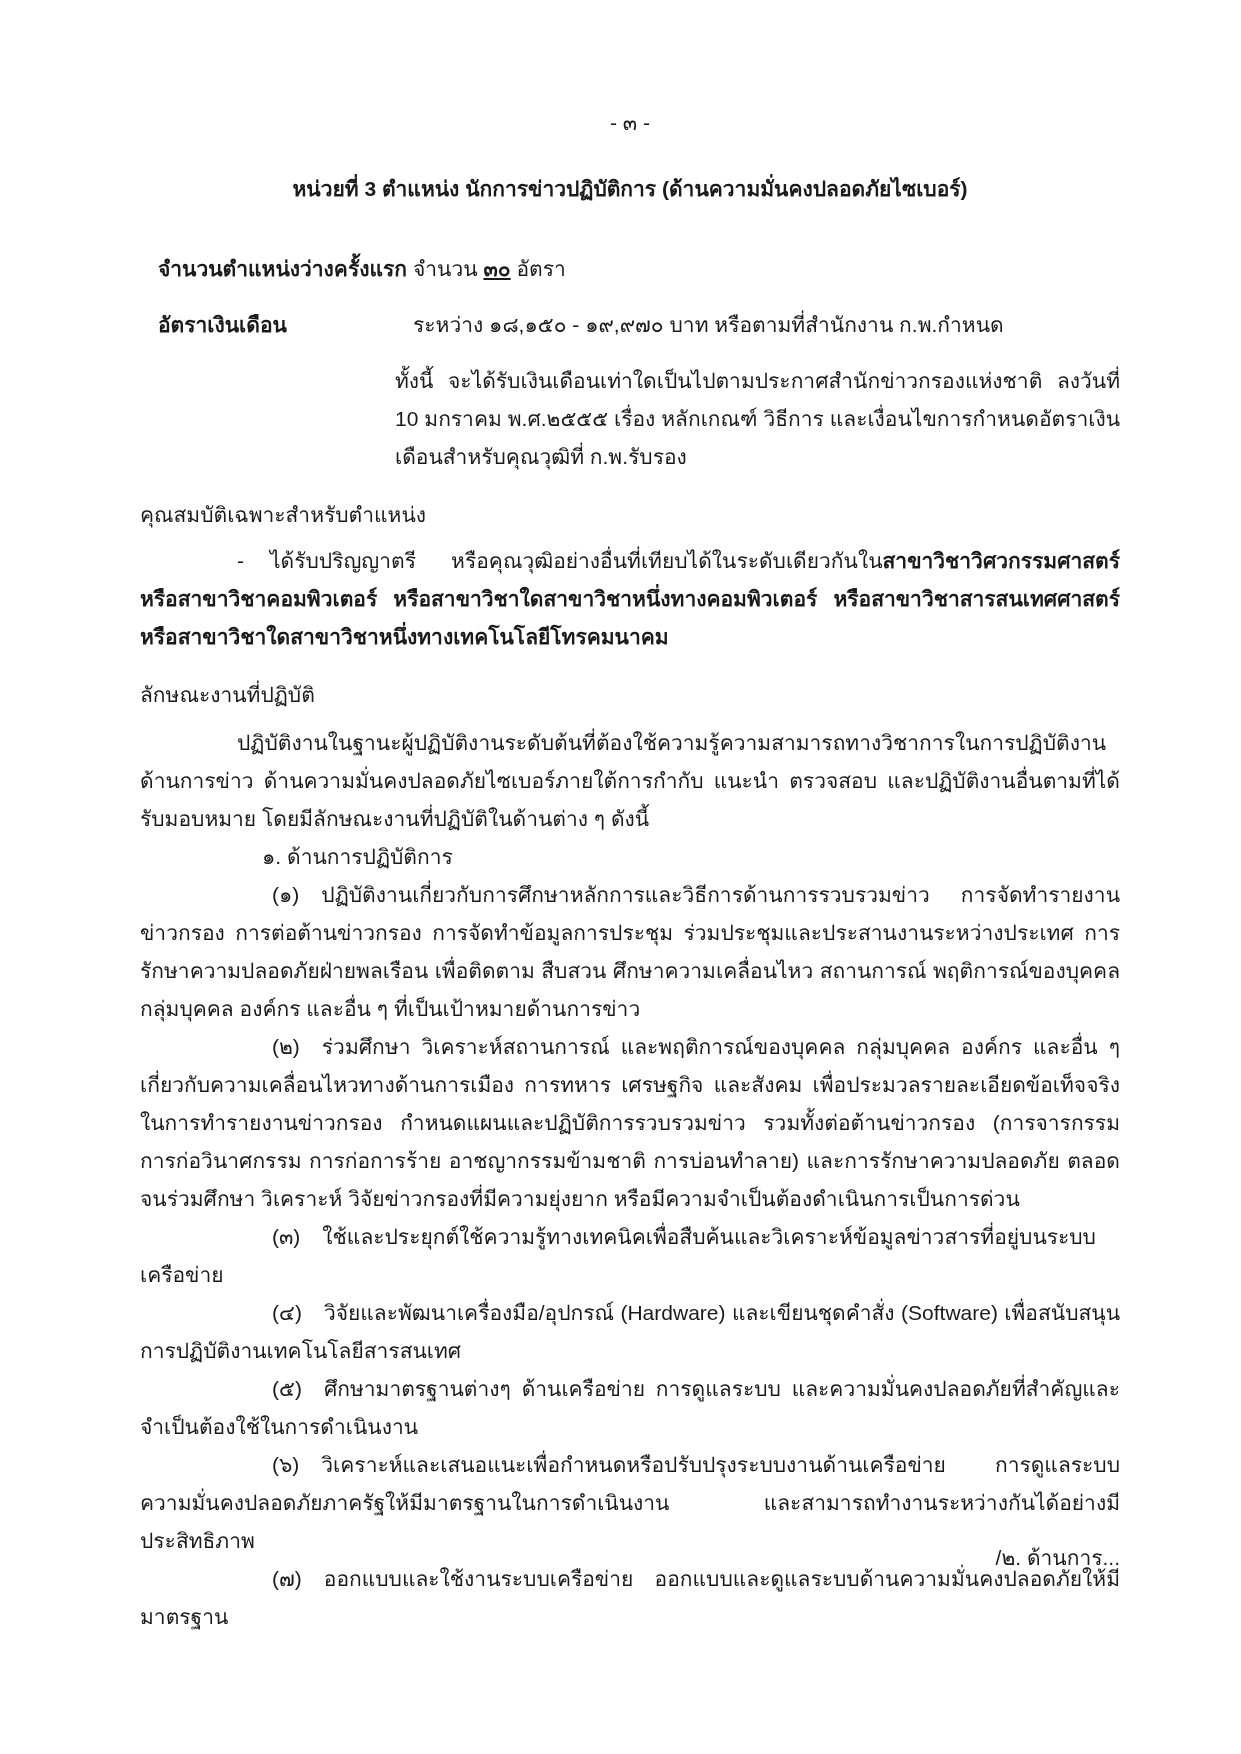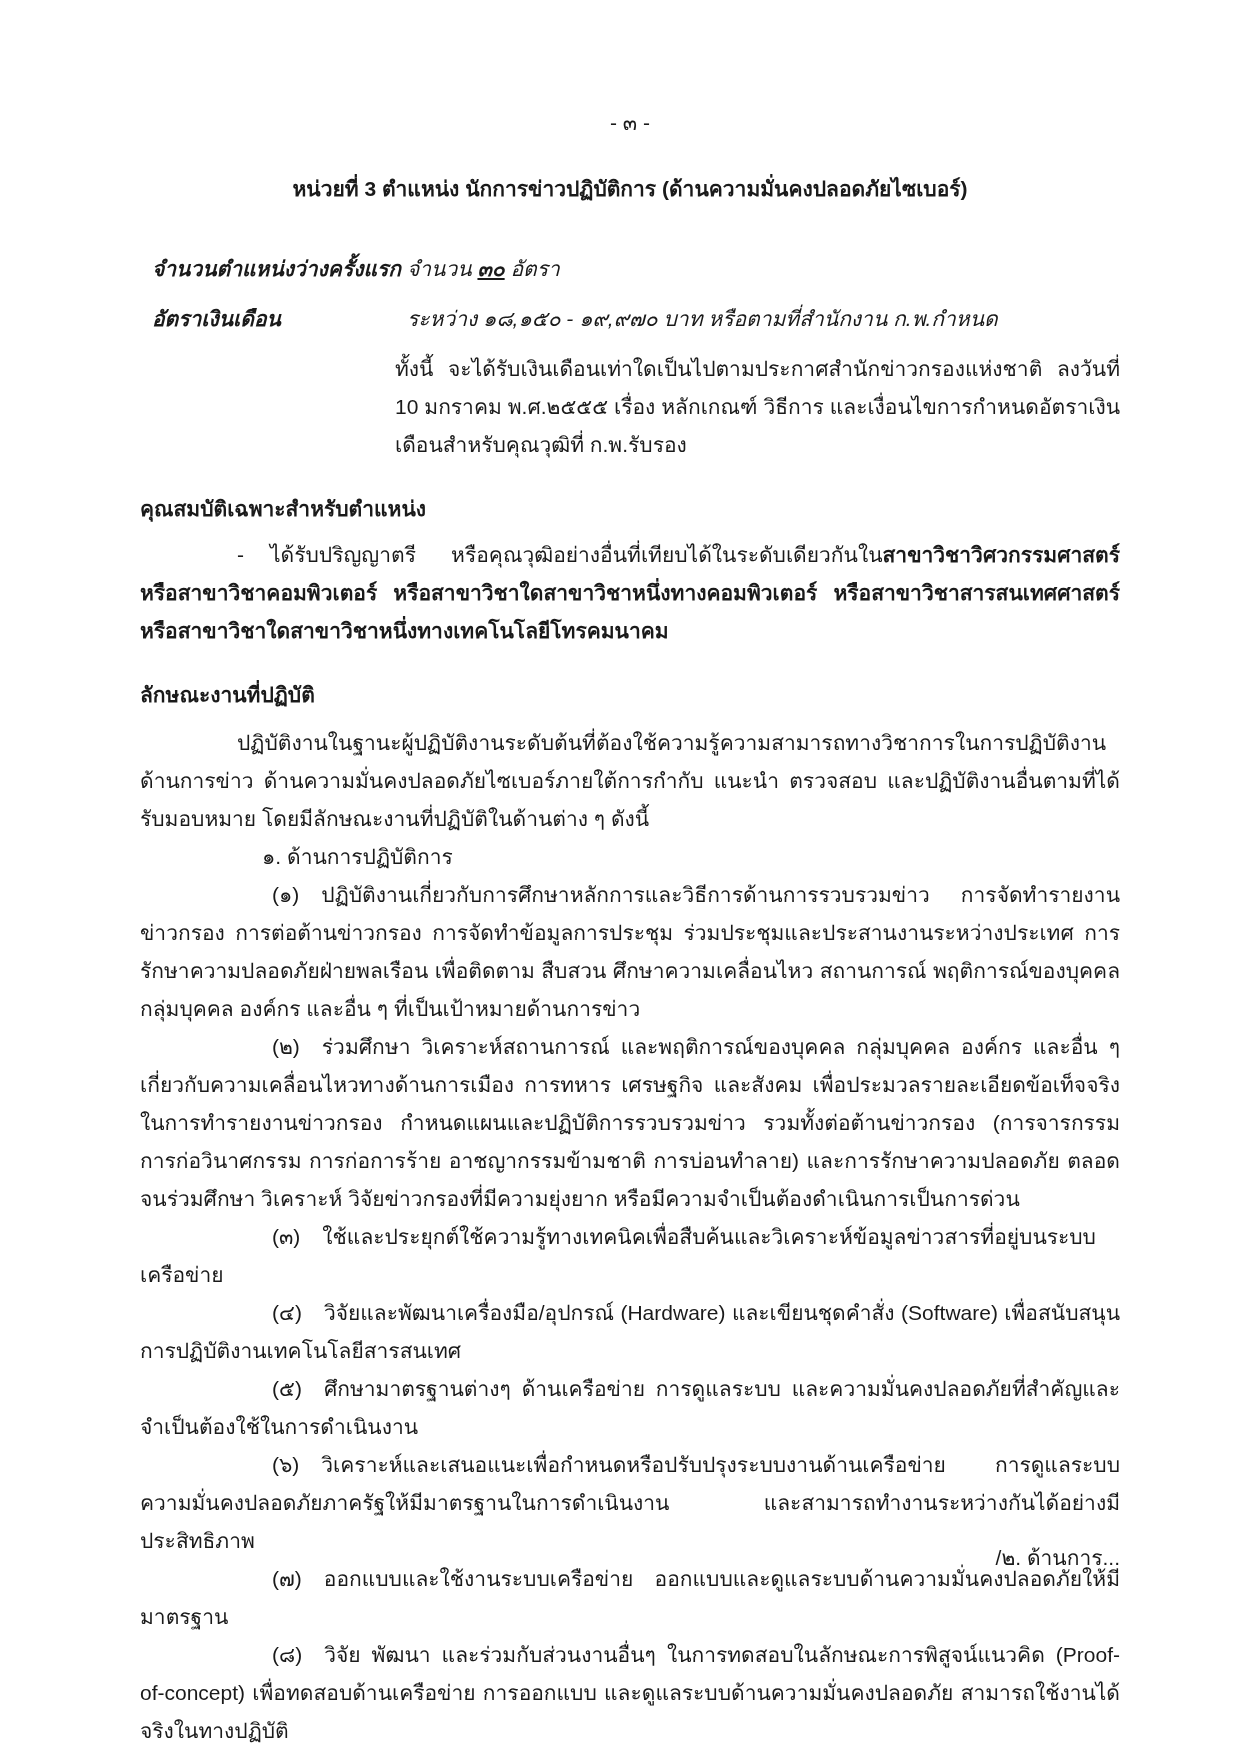--- a/index.html
+++ b/index.html
@@ -12,27 +12,27 @@
     color:#1a1a1a;
     font-family:"Liberation Sans", sans-serif;
     font-size:21px;
     line-height:38px;
     box-sizing:border-box;
     padding:104px 121px 0 140px;
   }
   .center{text-align:center;}
   .page-num{margin:0 0 28px 0;}
   .doc-title{margin:0 0 42px 0;font-weight:bold;}
-  .field-row{display:flex;margin:12px;font-style:italic;}
+  .field-row{display:flex;margin:18px;}
   .field-label{width:255px;flex:0 0 255px;font-weight:bold;}
   .field-value{flex:1;}
   .underline{text-decoration:underline;font-weight:bold;}
   .num-bold{font-weight:bold;}
   .salary-note{margin:0 0 0 255px;text-align:justify;}
-  .sec-heading{font-weight:bold;margin:26px 0 0 0;}
+  .sec-heading{font-weight:normal;margin:20px 0 0 0;}
   .qual-para{margin:8px 0 0 0;text-align:justify;text-indent:97px;}
   .qual-bold{font-weight:bold;}
   .intro-para{margin:10px 0 0 0;text-align:justify;text-indent:97px;}
   .sub-sec{margin:0;text-indent:122px;}
   .item{margin:0;text-align:justify;text-indent:132px;}
   .item .num{margin-right:22px;}
   .footer{
     position:absolute;
     right:121px;
     bottom:156px;
@@ -78,18 +78,17 @@
   <p class="sub-sec">๑. ด้านการปฏิบัติการ</p>
 
   <div id="duty-items">
       <p class="item"><span class="num">(๑)</span><span>ปฏิบัติงานเกี่ยวกับการศึกษาหลักการและวิธีการด้านการรวบรวมข่าว การจัดทำรายงานข่าวกรอง การต่อต้านข่าวกรอง การจัดทำข้อมูลการประชุม ร่วมประชุมและประสานงานระหว่างประเทศ การรักษาความปลอดภัยฝ่ายพลเรือน เพื่อติดตาม สืบสวน ศึกษาความเคลื่อนไหว สถานการณ์ พฤติการณ์ของบุคคล กลุ่มบุคคล องค์กร และอื่น ๆ ที่เป็นเป้าหมายด้านการข่าว</span></p>
       <p class="item"><span class="num">(๒)</span><span>ร่วมศึกษา วิเคราะห์สถานการณ์ และพฤติการณ์ของบุคคล กลุ่มบุคคล องค์กร และอื่น ๆ เกี่ยวกับความเคลื่อนไหวทางด้านการเมือง การทหาร เศรษฐกิจ และสังคม เพื่อประมวลรายละเอียดข้อเท็จจริงในการทำรายงานข่าวกรอง กำหนดแผนและปฏิบัติการรวบรวมข่าว รวมทั้งต่อต้านข่าวกรอง (การจารกรรม การก่อวินาศกรรม การก่อการร้าย อาชญากรรมข้ามชาติ การบ่อนทำลาย) และการรักษาความปลอดภัย ตลอดจนร่วมศึกษา วิเคราะห์ วิจัยข่าวกรองที่มีความยุ่งยาก หรือมีความจำเป็นต้องดำเนินการเป็นการด่วน</span></p>
       <p class="item"><span class="num">(๓)</span><span>ใช้และประยุกต์ใช้ความรู้ทางเทคนิคเพื่อสืบค้นและวิเคราะห์ข้อมูลข่าวสารที่อยู่บนระบบเครือข่าย</span></p>
       <p class="item"><span class="num">(๔)</span><span>วิจัยและพัฒนาเครื่องมือ/อุปกรณ์ (Hardware) และเขียนชุดคำสั่ง (Software) เพื่อสนับสนุนการปฏิบัติงานเทคโนโลยีสารสนเทศ</span></p>
       <p class="item"><span class="num">(๕)</span><span>ศึกษามาตรฐานต่างๆ ด้านเครือข่าย การดูแลระบบ และความมั่นคงปลอดภัยที่สำคัญและจำเป็นต้องใช้ในการดำเนินงาน</span></p>
       <p class="item"><span class="num">(๖)</span><span>วิเคราะห์และเสนอแนะเพื่อกำหนดหรือปรับปรุงระบบงานด้านเครือข่าย การดูแลระบบความมั่นคงปลอดภัยภาครัฐให้มีมาตรฐานในการดำเนินงาน และสามารถทำงานระหว่างกันได้อย่างมีประสิทธิภาพ</span></p>
       <p class="item"><span class="num">(๗)</span><span>ออกแบบและใช้งานระบบเครือข่าย ออกแบบและดูแลระบบด้านความมั่นคงปลอดภัยให้มีมาตรฐาน</span></p>
-      <p class="item"><span class="num">(๘)</span><span>วิจัย พัฒนา และร่วมกับส่วนงานอื่นๆ ในการทดสอบในลักษณะการพิสูจน์แนวคิด (Proof-of-concept) เพื่อทดสอบด้านเครือข่าย การออกแบบ และดูแลระบบด้านความมั่นคงปลอดภัย สามารถใช้งานได้จริงในทางปฏิบัติ</span></p>
     </div>
 
   <p class="footer">/๒. ด้านการ...</p>
 
 </div>
 
 </body></html>

